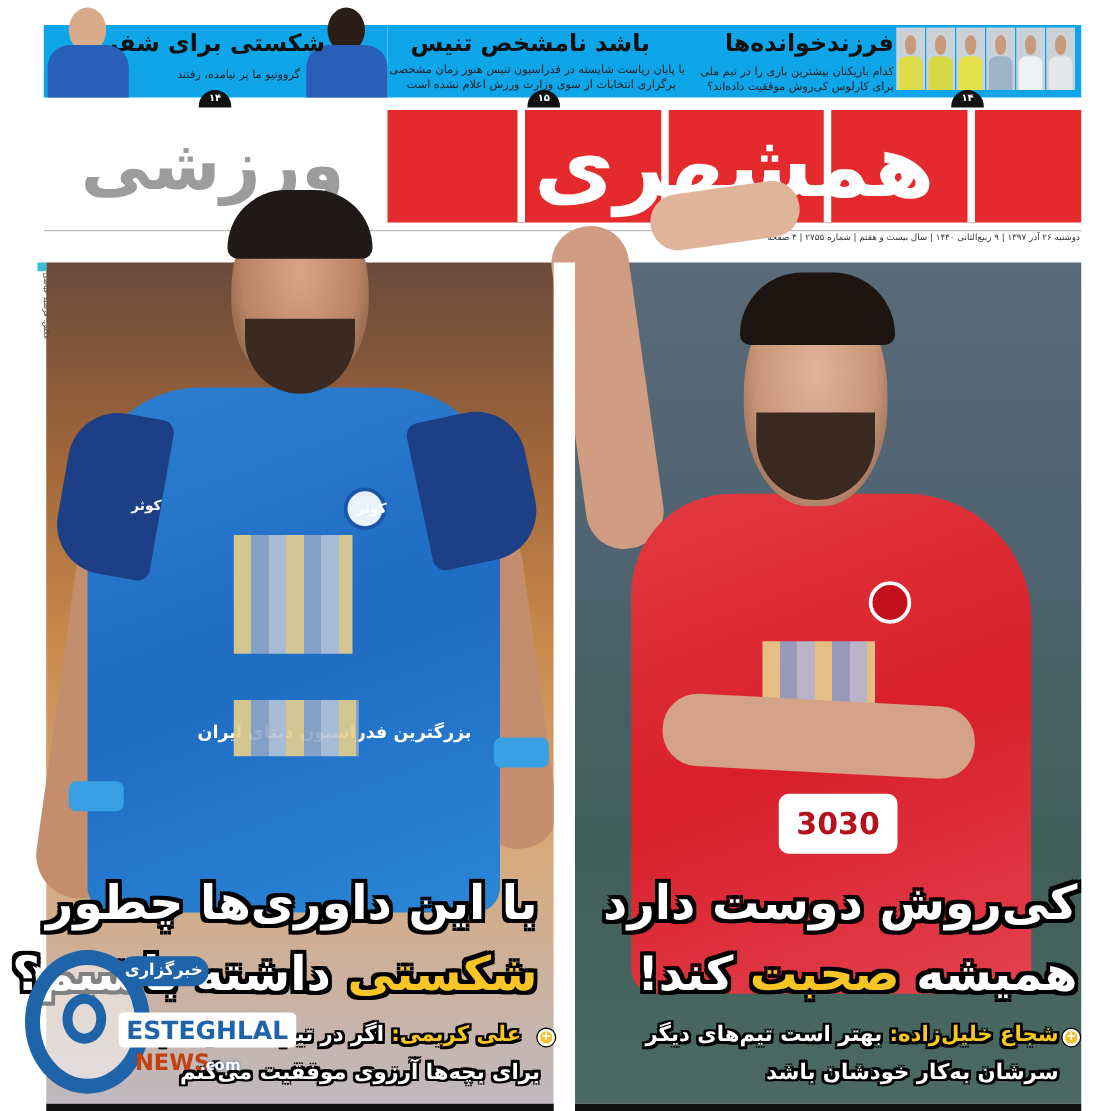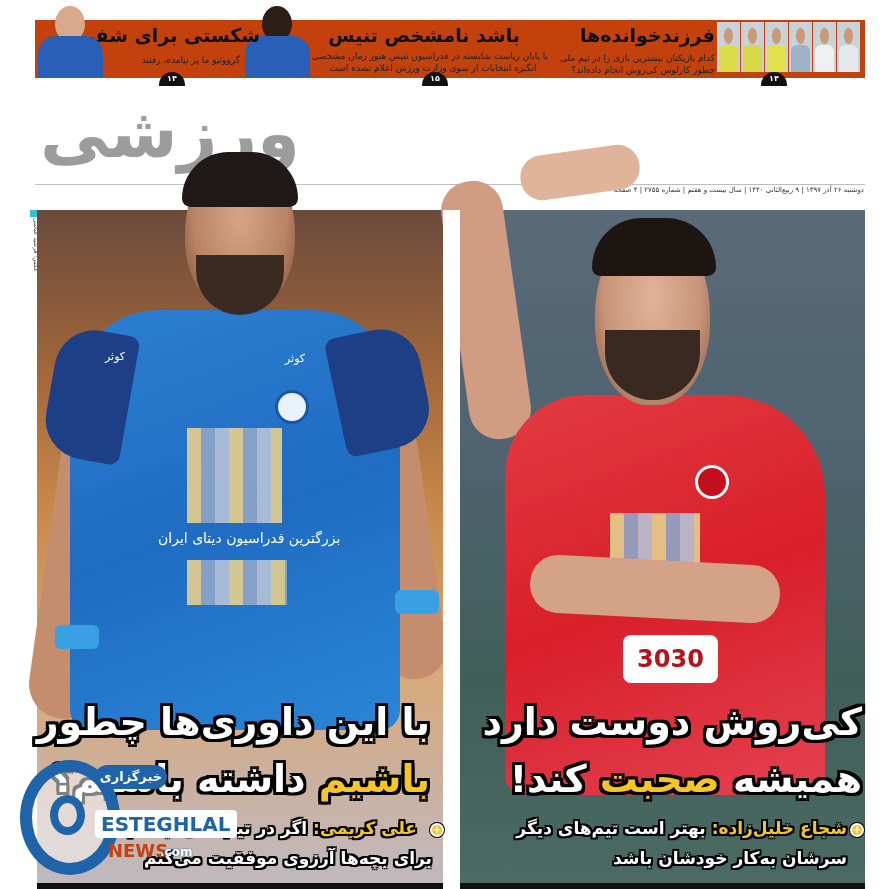--- a/index.html
+++ b/index.html
@@ -1,21 +1,21 @@
 <!DOCTYPE html>
 <html><head>
 <meta charset="utf-8">
 <style>
   * { box-sizing: border-box; margin: 0; padding: 0; }
   html, body { width: 892px; height: 889px; background: #ffffff; overflow: hidden; }
   body { position: relative; font-family: "DejaVu Sans", sans-serif; direction: rtl; }
 
   
   .teasers { position: absolute; top: 20px; left: 35px; width: 830px; height: 58px; }
-  .teaser { position: absolute; top: 0; height: 58px; background: #c2410c; overflow: visible; }
+  .teaser { position: absolute; top: 0; height: 58px; background: #0ea5e9; overflow: visible; }
   .teaser .title { position: absolute; top: 4px; font-weight: bold; font-size: 19px; color: #111; white-space: nowrap; }
   .teaser .sub { position: absolute; font-size: 9px; color: #222; line-height: 12px; white-space: nowrap; }
   .badge { position: absolute; bottom: -8px; width: 26px; height: 14px; border-radius: 13px 13px 0 0; background: #111; color: #fff; font-size: 8px; text-align: center; line-height: 14px; font-weight: bold; }
 
   #t1 { right: 0; width: 305px; }
   #t1 .title { right: 150px; margin-left: 24px; }
   #t1 .sub { right: 150px; top: 32px; width: 150px; text-align: right; }
   #t1 .thumbs { position: absolute; right: 5px; top: 2px; width: 143px; height: 50px; display: flex; gap: 1px; }
   .thumb { flex: 1; position: relative; background: #c9d2d8; overflow: hidden; }
   .thumb .shirt { position: absolute; bottom: 0; left: 10%; width: 80%; height: 55%; border-radius: 6px 6px 0 0; }
@@ -32,37 +32,37 @@
   .mini-player { position: absolute; bottom: 0; width: 75px; height: 78px; }
   .mini-player .body { position: absolute; bottom: 0; left: 5px; width: 65px; height: 42px; border-radius: 18px 18px 0 0; background: #2a5fb7; }
   .mini-player .head { position: absolute; top: 6px; left: 22px; width: 30px; height: 36px; border-radius: 50%; }
 
   
   .masthead { position: absolute; top: 88px; left: 35px; width: 830px; height: 92px; }
   .logo-red { position: absolute; right: 0; top: 0; width: 555px; height: 90px; background: #e52a2d; display: flex; align-items: center; justify-content: center; overflow: hidden; }
   .logo-red .word { color: #fff; font-size: 70px; font-weight: bold; letter-spacing: -2px; line-height: 1; }
   .logo-red .gap { position: absolute; top: 0; width: 6px; height: 90px; background: #fff; }
   .logo-grey { position: absolute; left: 0; top: 0; width: 270px; height: 90px; display: flex; align-items: center; justify-content: center; }
-  .logo-grey .word { color: #9c9c9c; font-size: 69px; font-weight: bold; line-height: 1; }
+  .logo-grey .word { color: #9c9c9c; font-size: 56px; font-weight: bold; line-height: 1; }
   .rule { position: absolute; top: 184px; left: 35px; width: 830px; height: 1px; background: #bdbdbd; }
   .dateline { position: absolute; top: 186px; right: 28px; font-size: 7px; color: #333; white-space: nowrap; }
 
   
   .panel { position: absolute; top: 210px; height: 673px; overflow: hidden; }
   #left-panel { left: 37px; width: 406px; background: linear-gradient(180deg, #6a4a3b 0%, #a4683a 25%, #c88a4a 45%, #d7a97c 70%, #c0b9c0 100%); }
   #right-panel { left: 460px; width: 405px; background: linear-gradient(180deg, #5a6a78 0%, #4f6370 35%, #3f5f58 70%, #4b6a64 100%); }
   .divider-v { position: absolute; top: 210px; left: 443px; width: 17px; height: 673px; background: #fff; }
 
   
   .jersey-blue { position: absolute; left: 70px; top: 310px; width: 330px; height: 420px; background: linear-gradient(160deg, #2c7fd0 0%, #1f6cc3 50%, #2a86d6 100%); border-radius: 90px 90px 20px 20px; }
   .jersey-blue .sleeve-l { position: absolute; left: -20px; top: 20px; width: 80px; height: 130px; background: #1c3f86; border-radius: 40px 10px 10px 40px; transform: rotate(10deg); }
   .jersey-blue .sleeve-r { position: absolute; right: -25px; top: 20px; width: 90px; height: 120px; background: #1c3f86; border-radius: 10px 40px 40px 10px; transform: rotate(-12deg); }
   .blur-box { position: absolute; background: repeating-linear-gradient(90deg, #e6cf8c 0 14px, #8fa6c8 14px 28px, #b7c3d7 28px 42px); opacity: 0.9; }
   .crest { position: absolute; width: 34px; height: 34px; border-radius: 50%; background: #e9f1fb; border: 3px solid #1a56a8; }
-  .sponsor { position: absolute; color: #fff; font-size: 14px; font-weight: normal; white-space: nowrap; }
+  .sponsor { position: absolute; color: #fff; font-size: 14px; font-weight: bold; white-space: nowrap; margin-top: 48px; }
   .head-l { position: absolute; left: 185px; top: 155px; width: 110px; height: 155px; border-radius: 50% 50% 45% 45%; background: radial-gradient(ellipse at 50% 40%, #d7a586 0%, #b98364 60%, #6b4a36 100%); }
   .hair-l { position: absolute; left: 182px; top: 152px; width: 116px; height: 55px; border-radius: 55px 55px 10px 10px; background: #1f1a18; }
   .beard-l { position: absolute; left: 196px; top: 255px; width: 88px; height: 60px; border-radius: 0 0 44px 44px; background: #3b2a22; }
   .arm-l1 { position: absolute; left: 45px; top: 420px; width: 70px; height: 300px; background: #c48e6e; border-radius: 35px; transform: rotate(8deg); }
   .arm-l2 { position: absolute; left: 370px; top: 420px; width: 62px; height: 260px; background: #c48e6e; border-radius: 30px; transform: rotate(-8deg); }
   .wrist { position: absolute; width: 44px; height: 24px; background: #39a1e3; border-radius: 6px; }
 
   .jersey-red { position: absolute; left: 505px; top: 395px; width: 320px; height: 400px; background: linear-gradient(160deg, #e33a41 0%, #d81f2a 50%, #e44150 100%); border-radius: 80px 100px 20px 20px; }
   .head-r { position: absolute; left: 595px; top: 225px; width: 115px; height: 180px; border-radius: 50% 50% 45% 45%; background: radial-gradient(ellipse at 50% 40%, #e1b39a 0%, #c79478 60%, #7a5440 100%); }
   .hair-r { position: absolute; left: 592px; top: 218px; width: 124px; height: 58px; border-radius: 60px 60px 10px 10px; background: #1c1512; }
@@ -121,30 +121,30 @@
           <div class="shirt" style="background:#d6d845"></div>
         </div>
       <div class="thumb">
           <div class="head"></div>
           <div class="shirt" style="background:#dcdc48"></div>
         </div>
     </div>
     <div class="title">فرزندخوانده‌ها</div>
     <div class="sub">
       <div>کدام بازیکنان بیشترین بازی را در تیم ملی</div>
-      <div>چطور کارلوس کی‌روش انجام داده‌اند؟</div>
+      <div>برای کارلوس کی‌روش موفقیت داده‌اند؟</div>
     </div>
     <div class="badge" style="right:78px">۱۴</div>
   </div>
 
   <div class="teaser" id="t2">
     <div class="title">باشد نامشخص تنیس</div>
     <div class="sub">
       <div>با پایان ریاست شایسته در فدراسیون تنیس هنوز زمان مشخصی برای</div>
-      <div>انگیزه انتخابات از سوی وزارت ورزش اعلام نشده است</div>
+      <div>برگزاری انتخابات از سوی وزارت ورزش اعلام نشده است</div>
     </div>
     <div class="badge" style="right:112px">۱۵</div>
   </div>
 
   <div class="teaser" id="t3">
     <div class="mini-player" style="right:-5px">
       <div class="head" style="background:#2b1e16"></div>
         <div class="body"></div>
     </div>
     <div class="title">شکستی برای شفر</div>
@@ -153,20 +153,27 @@
     </div>
     <div class="mini-player" style="left:-2px">
       <div class="head" style="background:#d8a98a"></div>
         <div class="body"></div>
     </div>
     <div class="badge" style="right:125px">۱۴</div>
   </div>
 </div>
 
 <div class="masthead">
+  <div class="logo-red">
+    <div class="gap" style="right:85px"></div>
+    <div class="gap" style="right:200px"></div>
+    <div class="gap" style="right:330px"></div>
+    <div class="gap" style="right:445px"></div>
+    <span class="word">همشهری</span>
+  </div>
   <div class="logo-grey">
     <span class="word">ورزشی</span>
   </div>
 </div>
 <div class="rule"></div>
 <div class="dateline">دوشنبه ۲۶ آذر ۱۳۹۷ | ۹ ربیع‌الثانی ۱۴۴۰ | سال بیست و هفتم | شماره ۲۷۵۵ | ۴ صفحه</div>
 
 <div class="panel" id="left-panel"></div>
 <div class="panel" id="right-panel"></div>
 
@@ -213,21 +220,21 @@
 </div>
 <div class="bullet" style="left:850px; top:823px">+</div>
 <div class="quote" style="right:45px; top:820px">
   <span class="who">شجاع خلیل‌زاده:</span>
   <span>بهتر است تیم‌های دیگر</span>
 </div>
 <div class="quote" style="right:45px; top:850px">سرشان به‌کار خودشان باشد</div>
 
 <div class="headline" style="right:462px; top:703px; font-size:38px">با این داوری‌ها چطور</div>
 <div class="headline" style="right:462px; top:760px; font-size:38px">
-  <span class="hl-yellow">باشیم</span>
+  <span class="hl-yellow">شکستی</span>
   <span>داشته باشیم؟</span>
 </div>
 <div class="bullet" style="left:430px; top:823px">+</div>
 <div class="quote" style="right:475px; top:820px">
   <span class="who">علی کریمی:</span>
   <span>اگر در تیم ملی نباشم</span>
 </div>
 <div class="quote" style="right:460px; top:850px">برای بچه‌ها آرزوی موفقیت می‌کنم</div>
 
 <div class="bottom-rule" style="left:37px; width:406px"></div>

